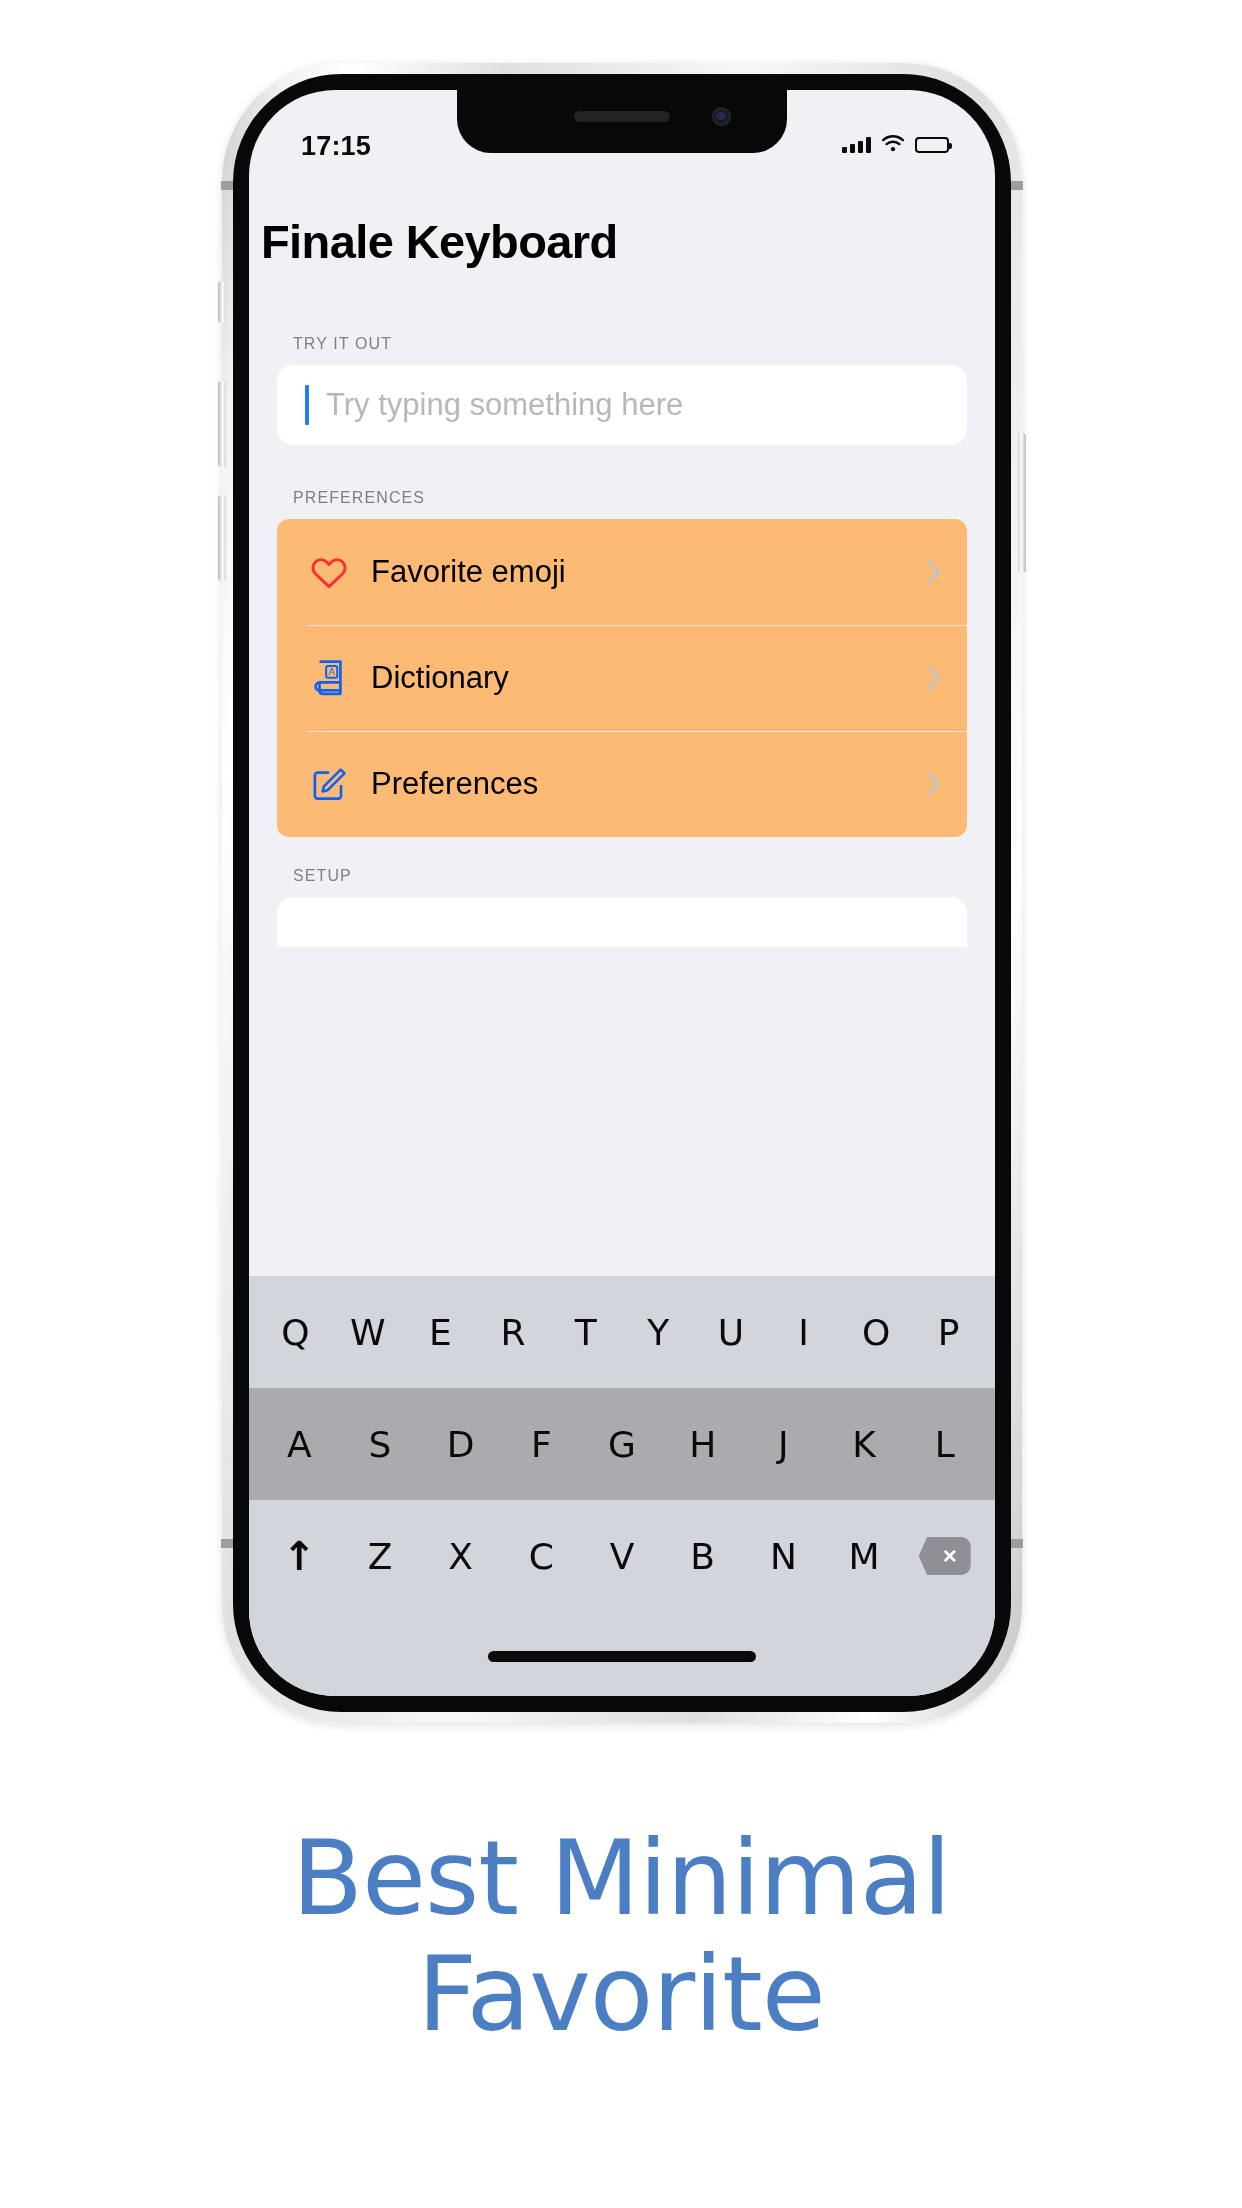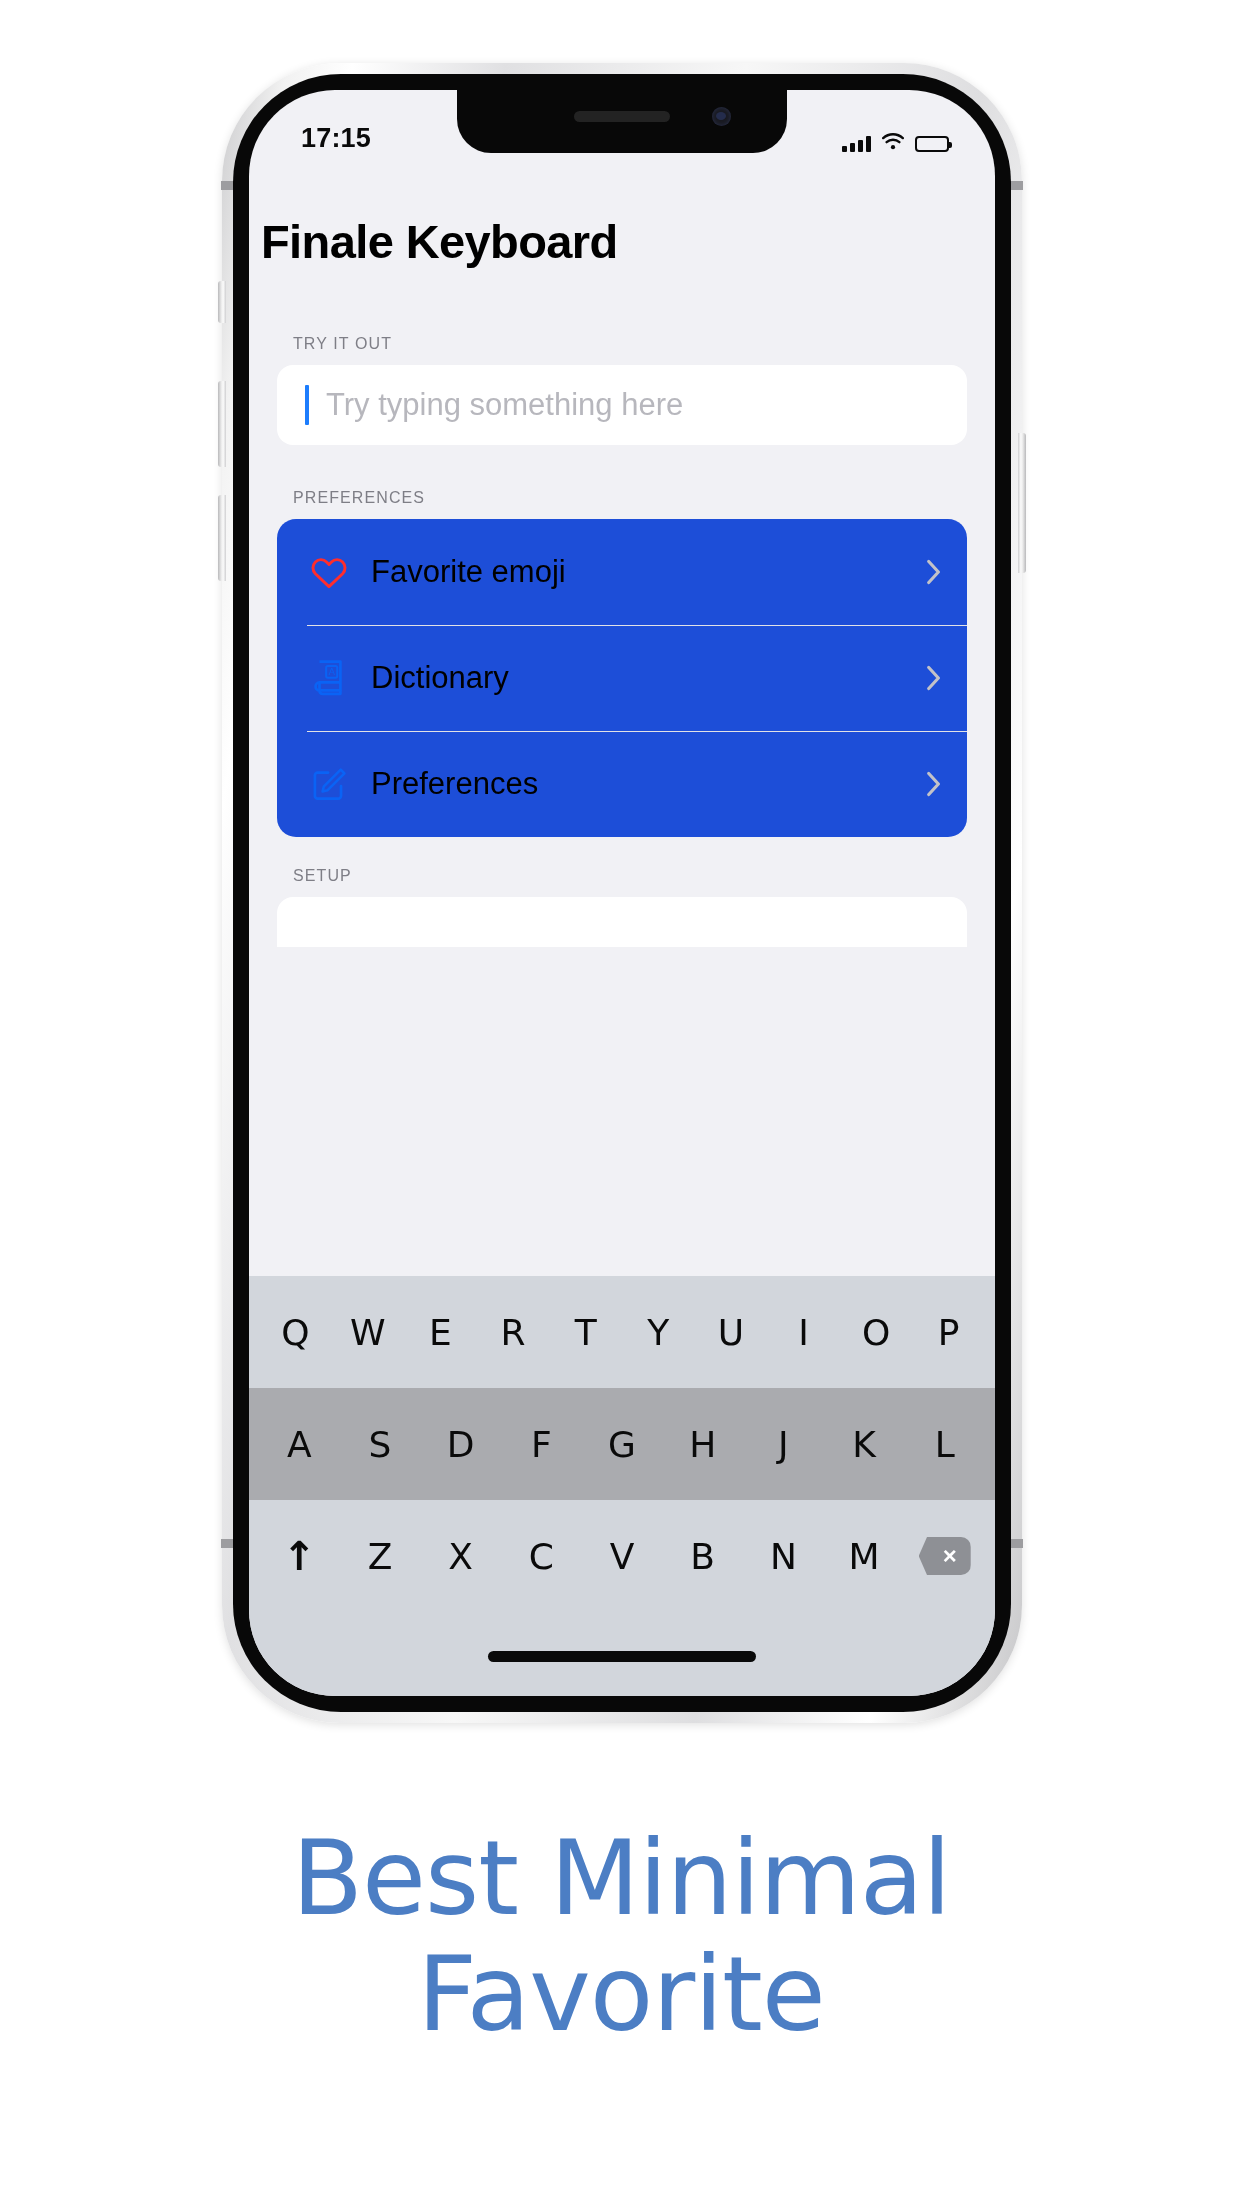--- a/index.html
+++ b/index.html
@@ -81,22 +81,22 @@
     background:#191a21;
     box-shadow:inset 0 0 4px #2c3350;
   }
   .notch-cam::after{
     content:"";position:absolute;left:4px;top:5px;width:10px;height:8px;
     border-radius:50%;background:#273054;opacity:.85;
   }
 
   
   .statusbar{
-    position:absolute;left:0;top:0;width:100%;height:64px;
-    display:flex;align-items:flex-end;justify-content:space-between;
+    position:absolute;left:0;top:17px;width:100%;height:64px;
+    display:flex;align-items:center;justify-content:space-between;
     padding:0 46px 0 52px;box-sizing:border-box;
     z-index:3;
   }
   .sb-time{font-size:27px;font-weight:bold;color:#0a0a0a;letter-spacing:.2px;margin-top:14px;}
   .sb-right{display:flex;align-items:center;gap:11px;margin-top:12px;}
   .sig{display:flex;align-items:flex-end;gap:3px;height:16px;}
   .sig i{display:block;width:5px;background:#0a0a0a;border-radius:1px;}
   .sig i:nth-child(1){height:6px;}
   .sig i:nth-child(2){height:9px;}
   .sig i:nth-child(3){height:12px;}
@@ -134,21 +134,21 @@
     position:relative;
     gap:15px;
   }
   .caret{
     width:4px;height:40px;background:#1d7dfd;border-radius:1px;
     margin-right:2px;
   }
   .placeholder{font-size:31px;color:#b7b7bd;}
 
   .sec-prefs{margin-top:44px;}
-  .list{background:#1d4ed8;border-radius:19px;margin:0 28px;overflow:hidden;}
+  .list{background:#fdba74;border-radius:12px;margin:0 28px;overflow:hidden;}
   .row{
     height:106px;display:flex;align-items:center;
     padding:0 26px 0 30px;position:relative;
   }
   .row + .row::before{
     content:"";position:absolute;left:30px;right:0;top:0;height:1px;background:#e2e2e6;
   }
   .row-icon{width:44px;height:44px;display:flex;align-items:center;justify-content:center;flex:0 0 44px;}
   .row-label{font-size:31px;color:#000;margin-left:20px;flex:1;}
   .chev{width:14px;height:26px;flex:0 0 14px;}

